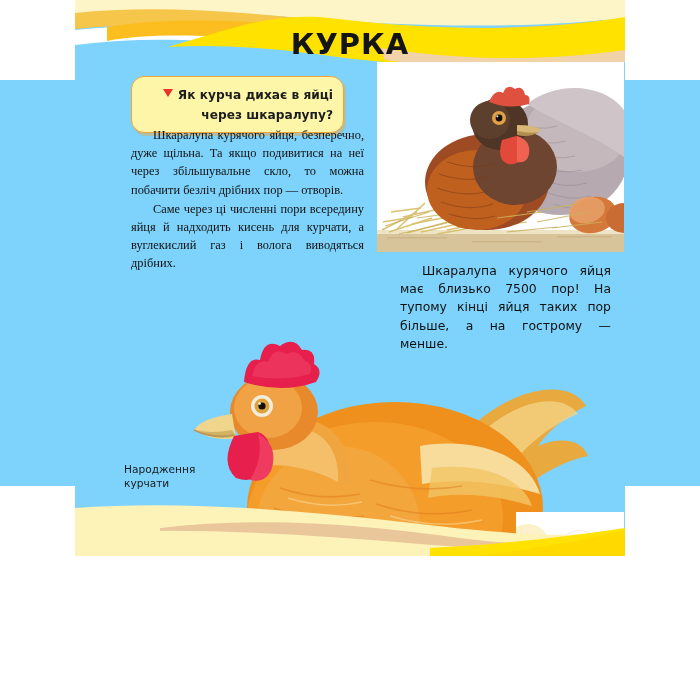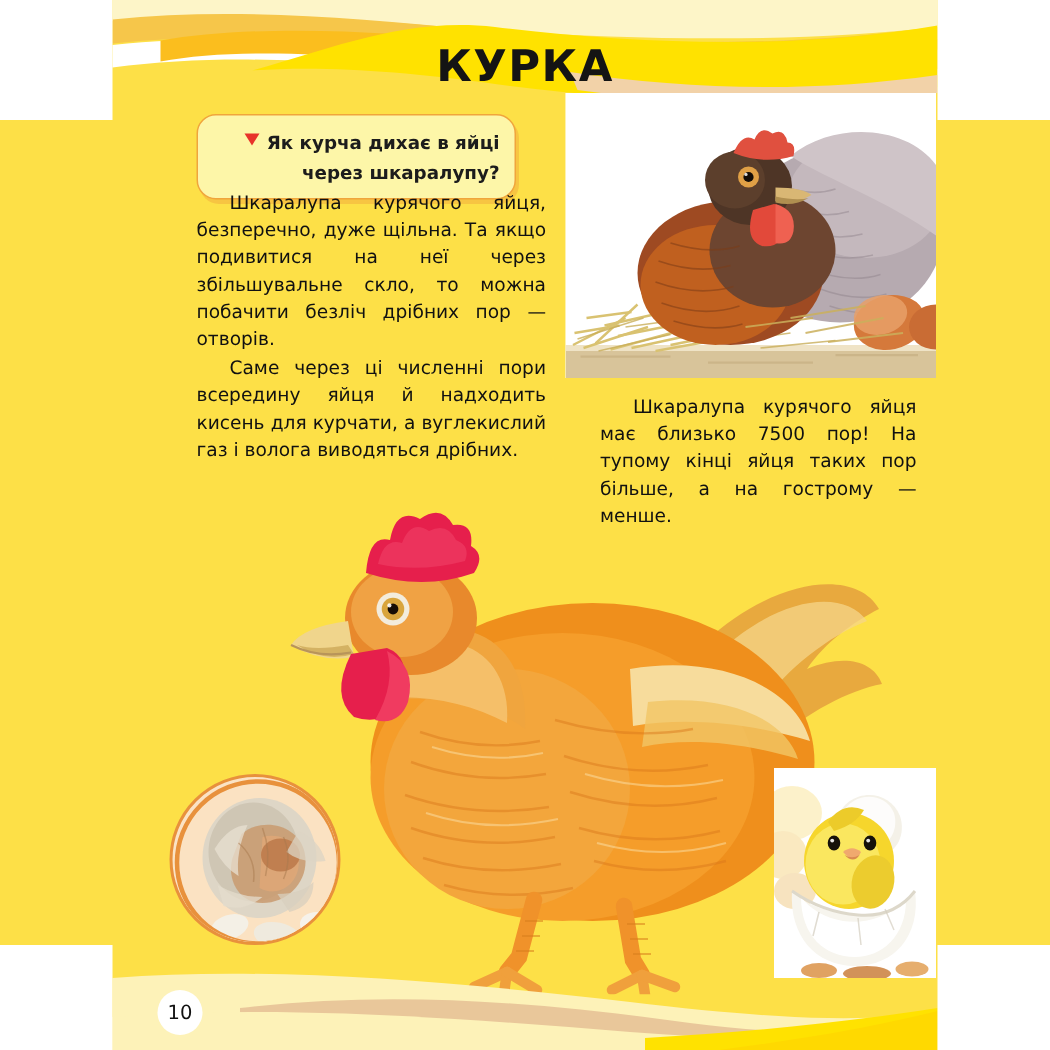--- a/index.html
+++ b/index.html
@@ -1,21 +1,21 @@
 <!DOCTYPE html>
 <html><head>
 <meta charset="utf-8">
 <style>
   html,body{margin:0;padding:0;}
   body{
     width:700px;height:700px;overflow:hidden;background:#ffffff;
     font-family:"DejaVu Sans","Liberation Sans",sans-serif;
     -webkit-font-smoothing:antialiased;
   }
-  .page{position:relative;width:700px;height:700px;background:#fde047;overflow:hidden;}
+  .page{position:relative;width:700px;height:556px;background:#7dd3fc;overflow:hidden;}
 
   
   .top-deco{position:absolute;left:0;top:0;width:700px;height:80px;overflow:hidden;}
   .bottom-deco{position:absolute;left:0;bottom:0;width:700px;height:70px;overflow:hidden;}
 
   
   .title{
     position:absolute;left:0;top:27px;width:700px;text-align:center;
     font-size:29px;font-weight:bold;color:#141414;letter-spacing:1px;
     font-family:"DejaVu Sans","Liberation Sans",sans-serif;
@@ -36,21 +36,21 @@
   .qtext{
     display:inline;font-size:12.2px;font-weight:bold;color:#1c1c1c;line-height:17px;
   }
 
   
   .col-left{
     position:absolute;left:131px;top:126px;width:233px;
     font-size:12.4px;line-height:18.2px;color:#111;
     text-align:justify;text-justify:inter-word;
   }
-  .col-left p{margin:0 0 0 0;text-indent:22px;}
+  .col-left p{margin:0 0 0 0;text-indent:22px;font-family:Liberation Serif, serif;}
   .col-left p + p{margin-top:1px;}
 
   .col-right{
     position:absolute;left:400px;top:262px;width:211px;
     font-size:12.4px;line-height:18.2px;color:#111;
     text-align:justify;
   }
   .col-right p{margin:0;text-indent:22px;}
 
   
@@ -188,20 +188,21 @@
 
   <div class="col-left">
     <p>Шкаралупа курячого яйця, безперечно, дуже щільна. Та якщо подивитися на неї через збільшувальне скло, то можна побачити безліч дрібних пор — отворів.</p>
     <p>Саме через ці численні пори всередину яйця й надходить кисень для курчати, а вуглекислий газ і волога виводяться дрібних.</p>
   </div>
 
   <div class="col-right">
     <p>Шкаралупа курячого яйця має близько 7500 пор! На тупому кінці яйця таких пор більше, а на гострому — менше.</p>
   </div>
 
+  <div class="caption">Народження курчати</div>
 
   <div class="photo photo-big-hen">
     <svg width="420" height="345" viewBox="0 0 420 345">
 
       <path d="M300,110 C345,68 400,60 416,88 C400,96 380,110 368,128 C392,118 412,122 418,138 C396,142 366,158 348,176 Z" fill="#e8a93e"></path>
       <path d="M310,116 C350,80 392,74 408,96 C382,106 352,130 336,154 Z" fill="#f6d58a" opacity=".75"></path>
 
       <ellipse cx="225" cy="190" rx="148" ry="106" fill="#ef8f1c"></ellipse>
       <ellipse cx="205" cy="200" rx="128" ry="96" fill="#f59d2a"></ellipse>
       <ellipse cx="168" cy="208" rx="82" ry="80" fill="#f3a63c"></ellipse>

